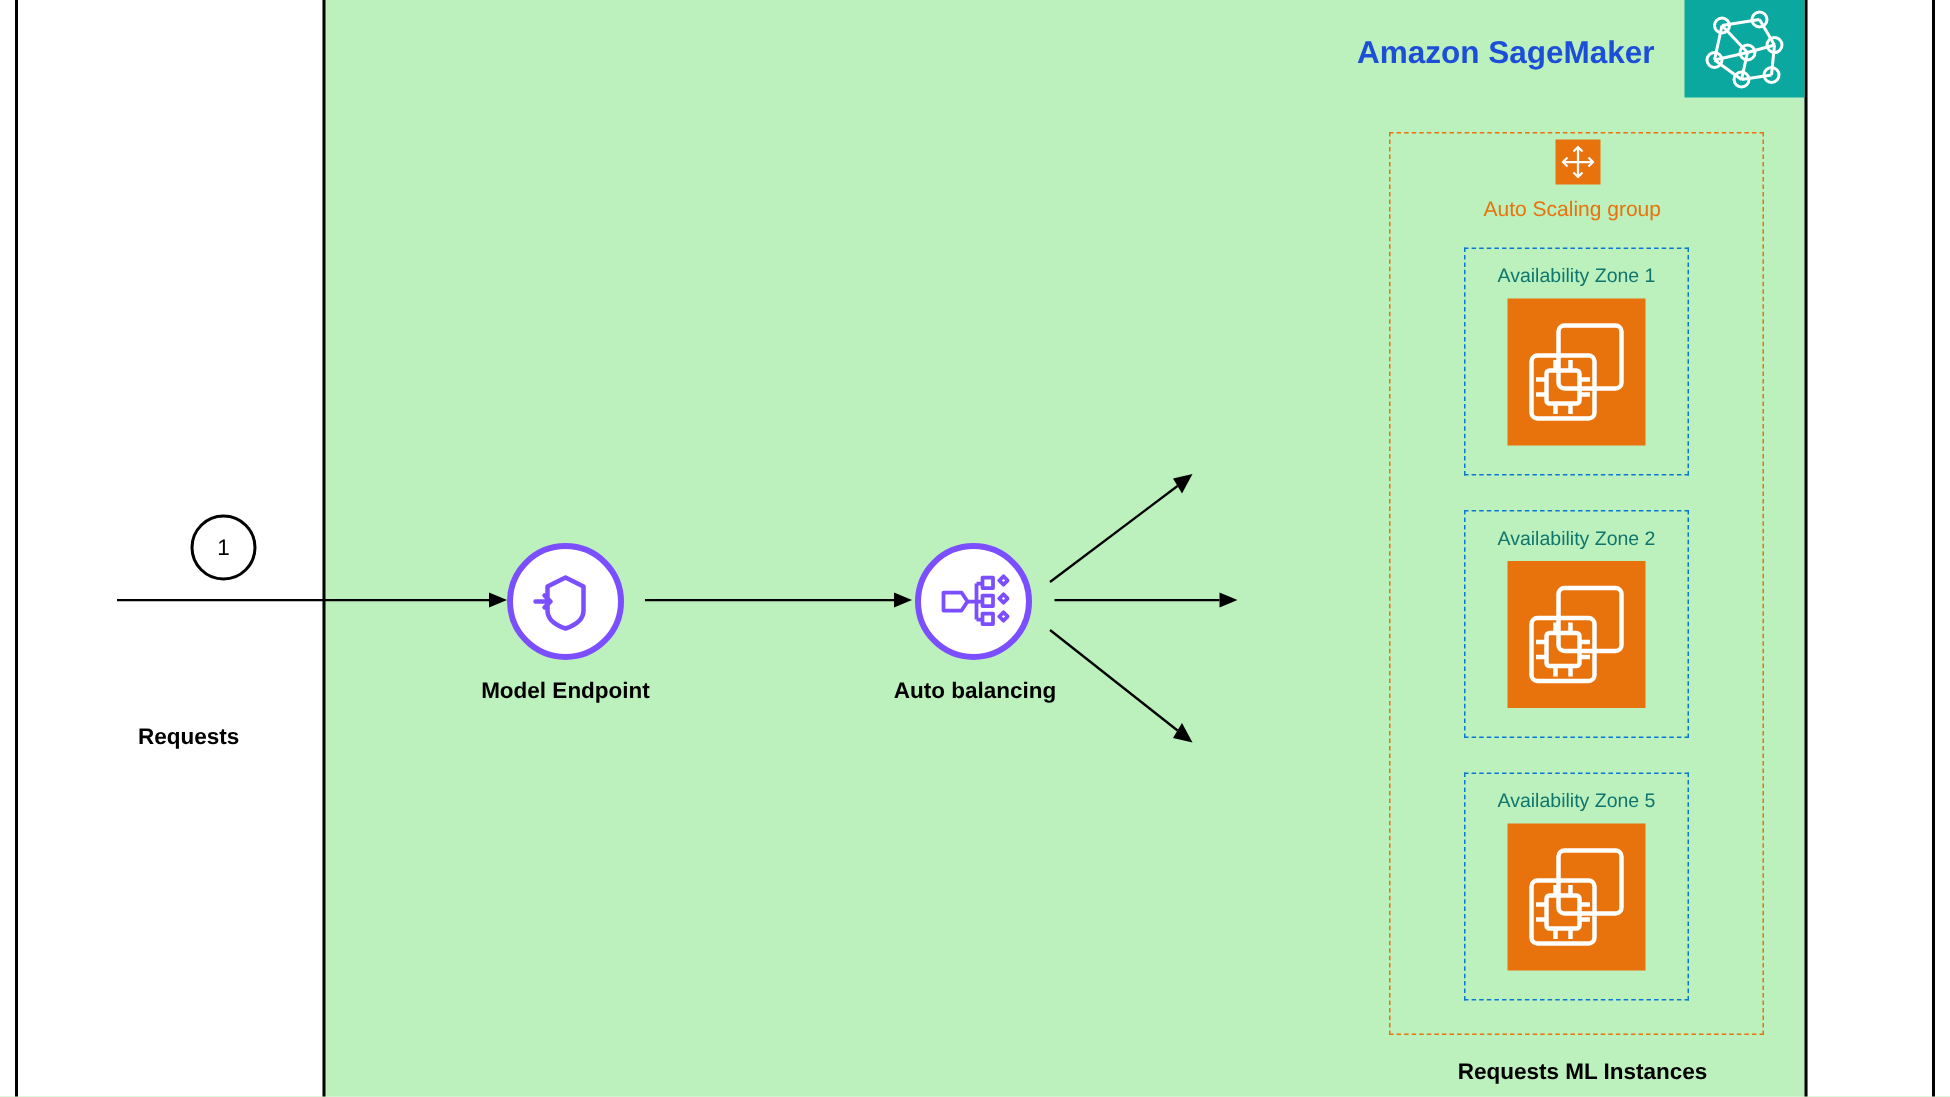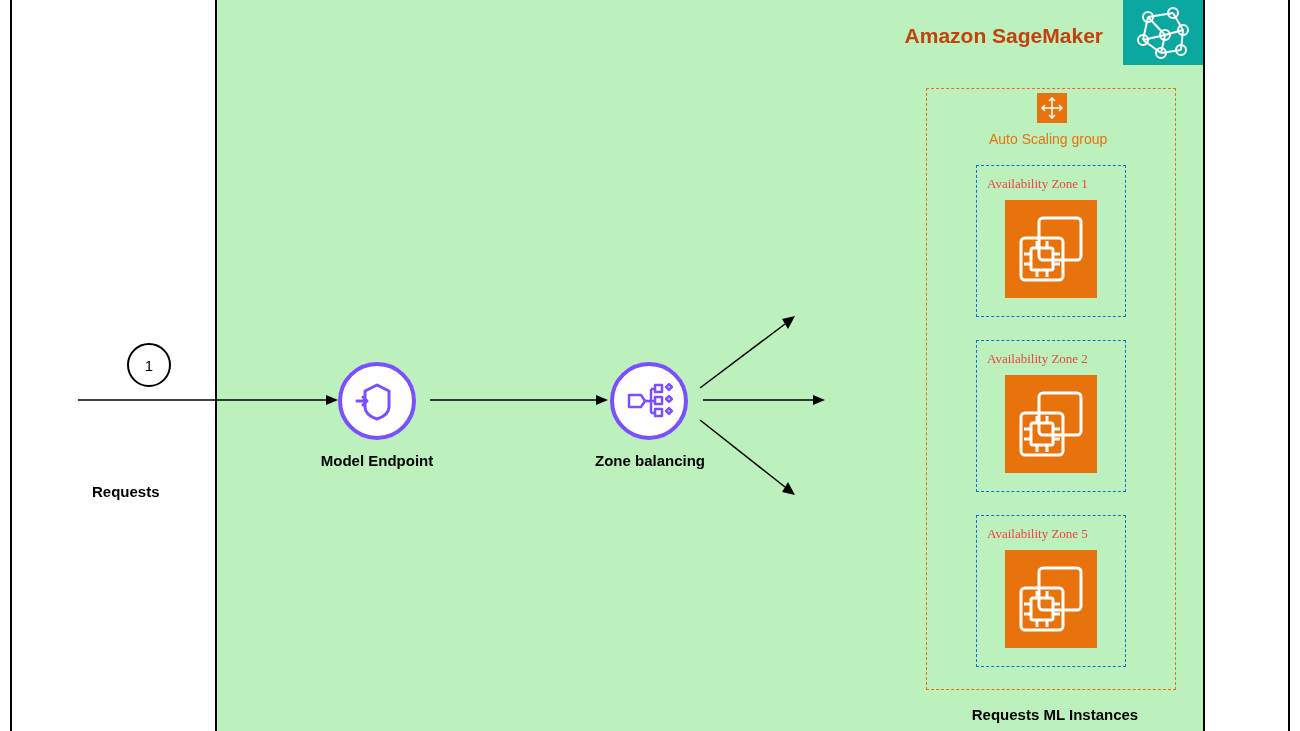--- a/index.html
+++ b/index.html
@@ -30,21 +30,21 @@
     border: 2px solid #000;
     border-top: none;
     border-bottom: none;
   }
   .sagemaker-title {
     position: absolute;
     top: 24px;
     right: 100px;
     font-weight: 700;
     font-size: 21px;
-    color: #c2410c;
+    color: #1d4ed8;
     margin-left: 40px;
   }
   .sagemaker-icon {
     position: absolute;
     top: 0px;
     right: 0px;
     width: 80px;
     height: 65px;
     background: #0aa89e;
     display: flex;
@@ -94,26 +94,25 @@
     font-weight: 400;
   }
   .az-box {
     position: absolute;
     border: 1.5px dashed #0a78d1;
     width: 150px;
     height: 152px;
     padding: 10px;
   }
   .az-label {
-    color: #ef4444;
+    color: #0f766e;
     font-size: 13px;
     font-weight: 400;
-    text-align: left;
+    text-align: center;
     margin-bottom: 8px;
-    font-family: Liberation Serif, serif;
   }
   .instance-icon {
     width: 92px; height: 98px;
     background: #e8720c;
     margin: 0 auto;
     display:flex; align-items:center; justify-content:center;
   }
   svg.arrow { position: absolute; overflow: visible; }
 </style>
 </head>
@@ -185,21 +184,21 @@
       <line x1="26" y1="8" x2="26" y2="32"></line>
       <line x1="26" y1="8" x2="30" y2="8"></line>
       <line x1="26" y1="20" x2="30" y2="20"></line>
       <line x1="26" y1="32" x2="30" y2="32"></line>
       <rect x="42" y="4" width="4" height="4" transform="rotate(45 44 6)"></rect>
       <rect x="42" y="16" width="4" height="4" transform="rotate(45 44 18)"></rect>
       <rect x="42" y="28" width="4" height="4" transform="rotate(45 44 30)"></rect>
     </g>
   </svg>
 </div>
-<div class="label" style="left:575px; top:452px; width:150px;">Zone balancing</div>
+<div class="label" style="left:575px; top:452px; width:150px;">Auto balancing</div>
 
 <svg class="arrow" style="left:700px; top:316px;" width="100" height="90">
   <line x1="0" y1="72" x2="85" y2="8" stroke="#000" stroke-width="1.5"></line>
   <polygon points="82,3 95,0 88,13" fill="#000"></polygon>
 </svg>
 <svg class="arrow" style="left:703px; top:395px;" width="122" height="20">
   <line x1="0" y1="5" x2="110" y2="5" stroke="#000" stroke-width="1.5"></line>
   <polygon points="110,0 122,5 110,10" fill="#000"></polygon>
 </svg>
 <svg class="arrow" style="left:700px; top:415px;" width="100" height="90">

